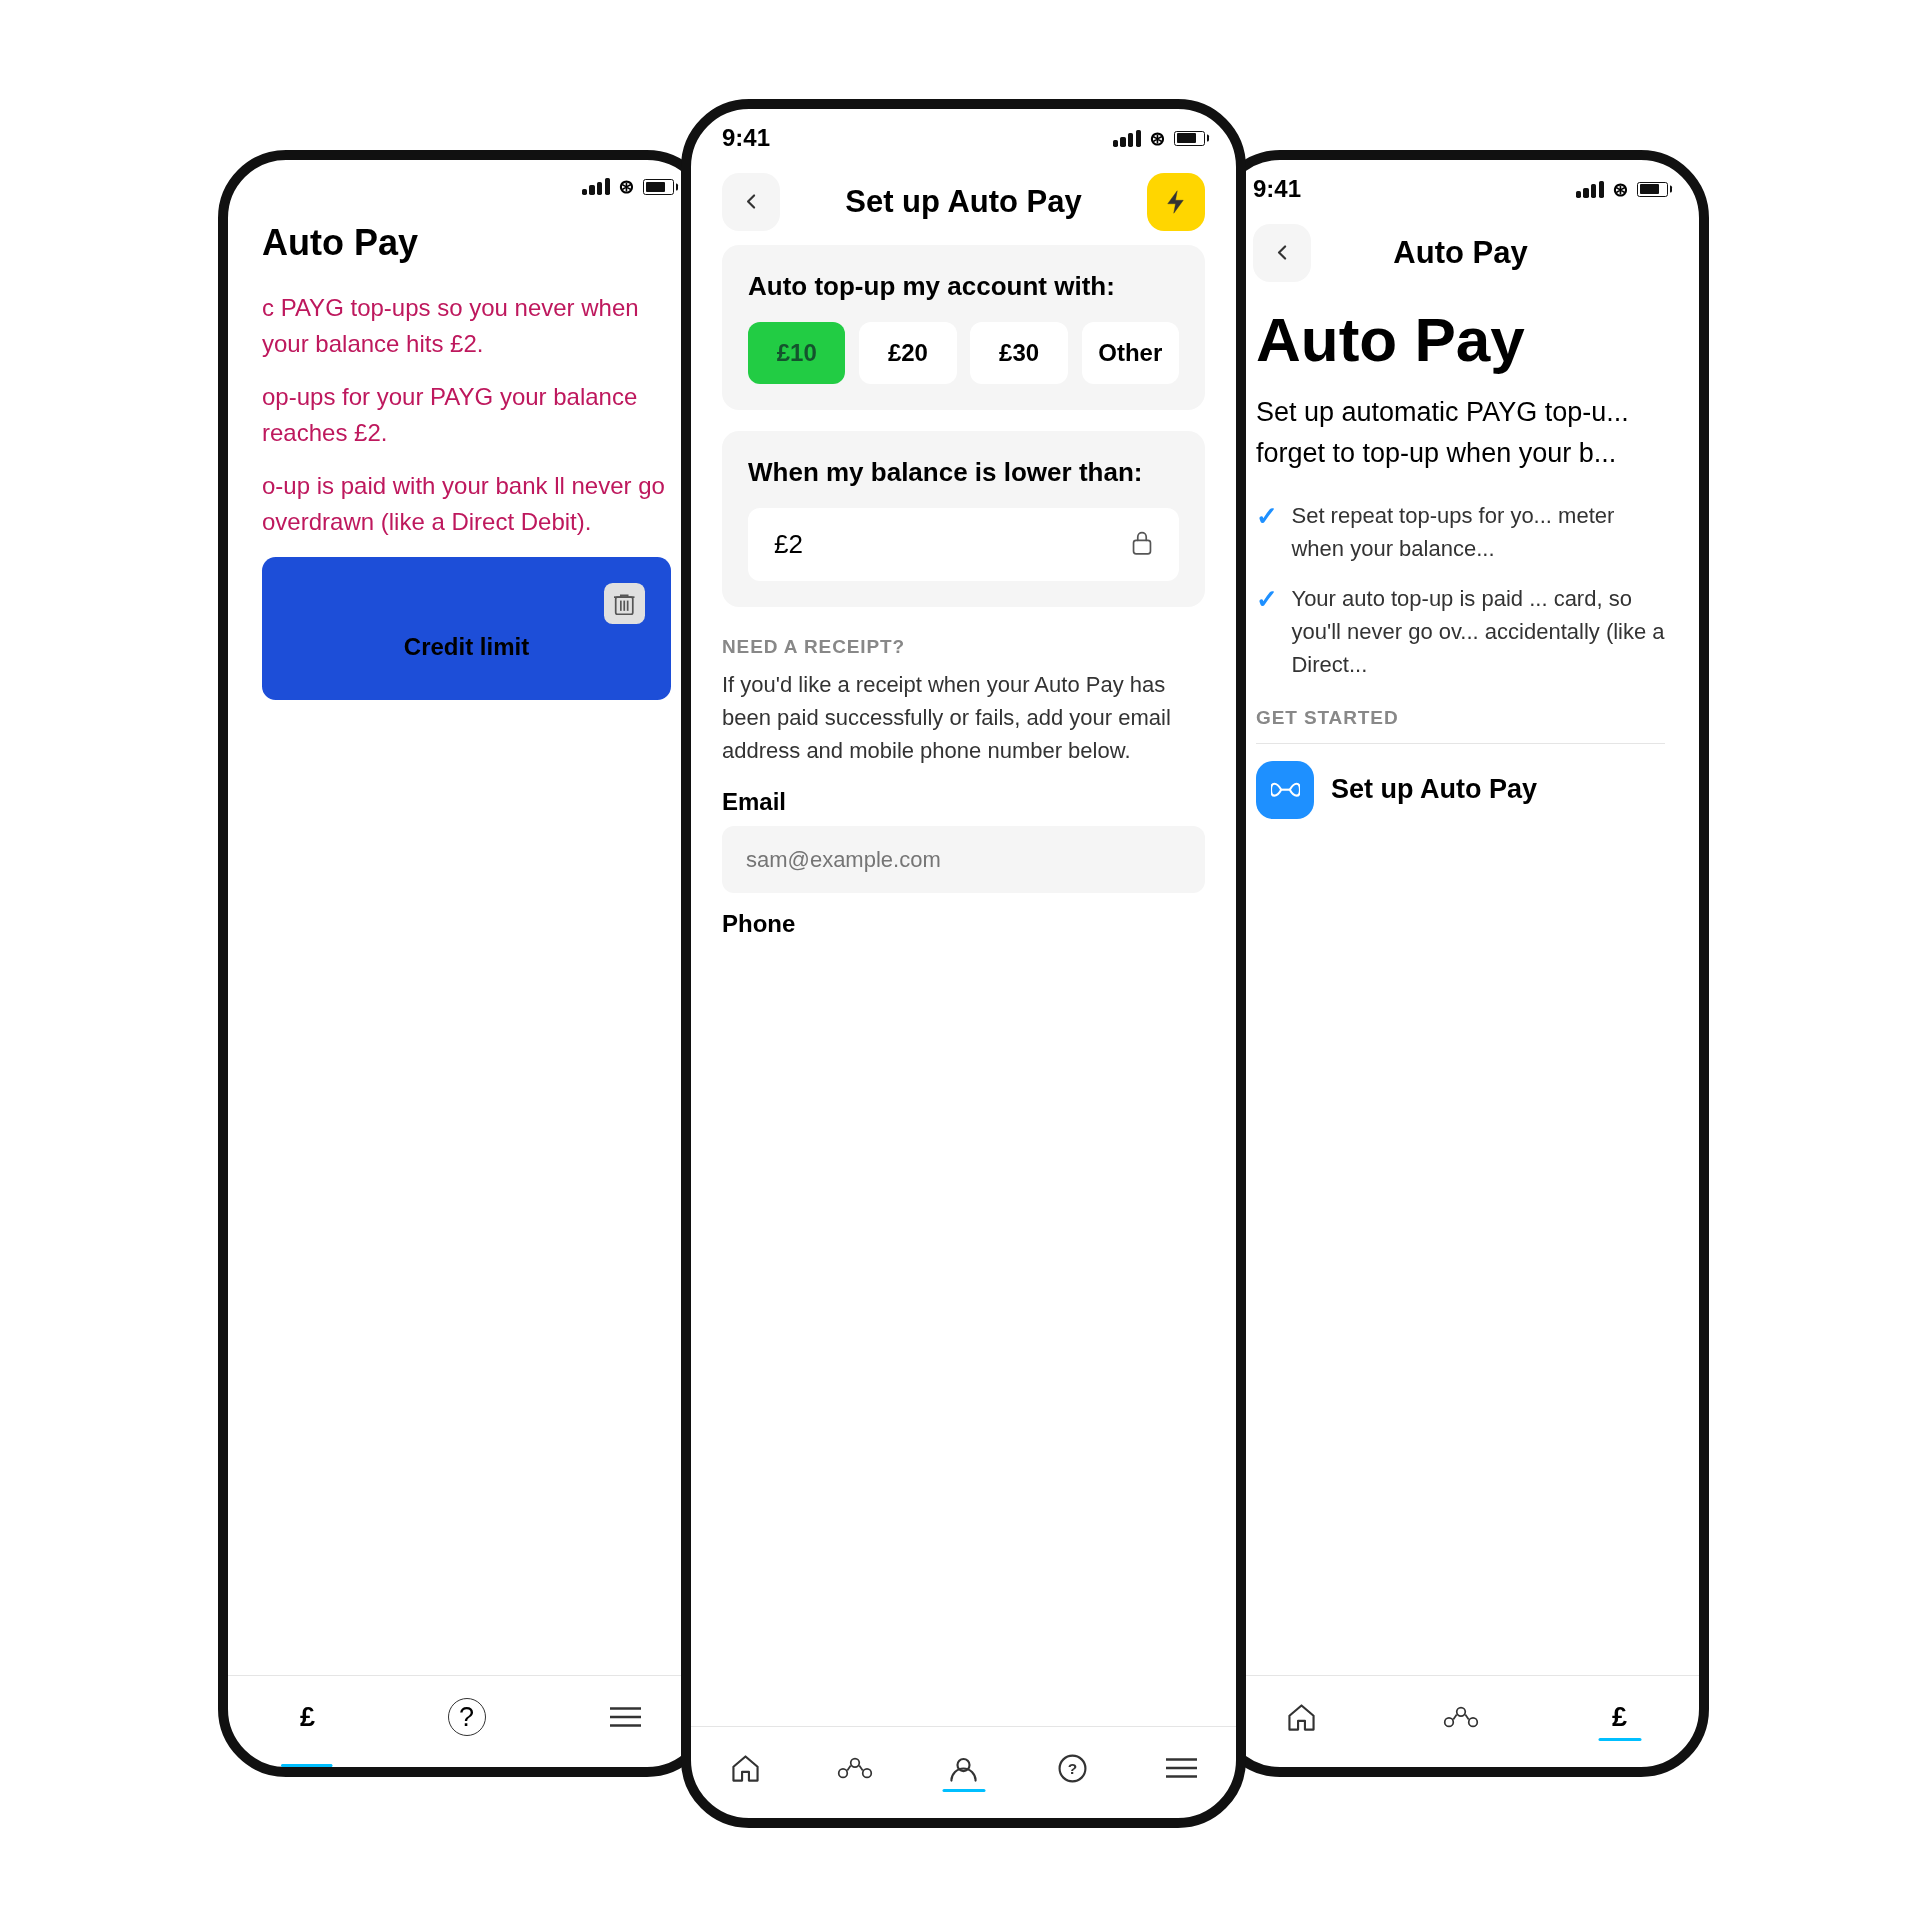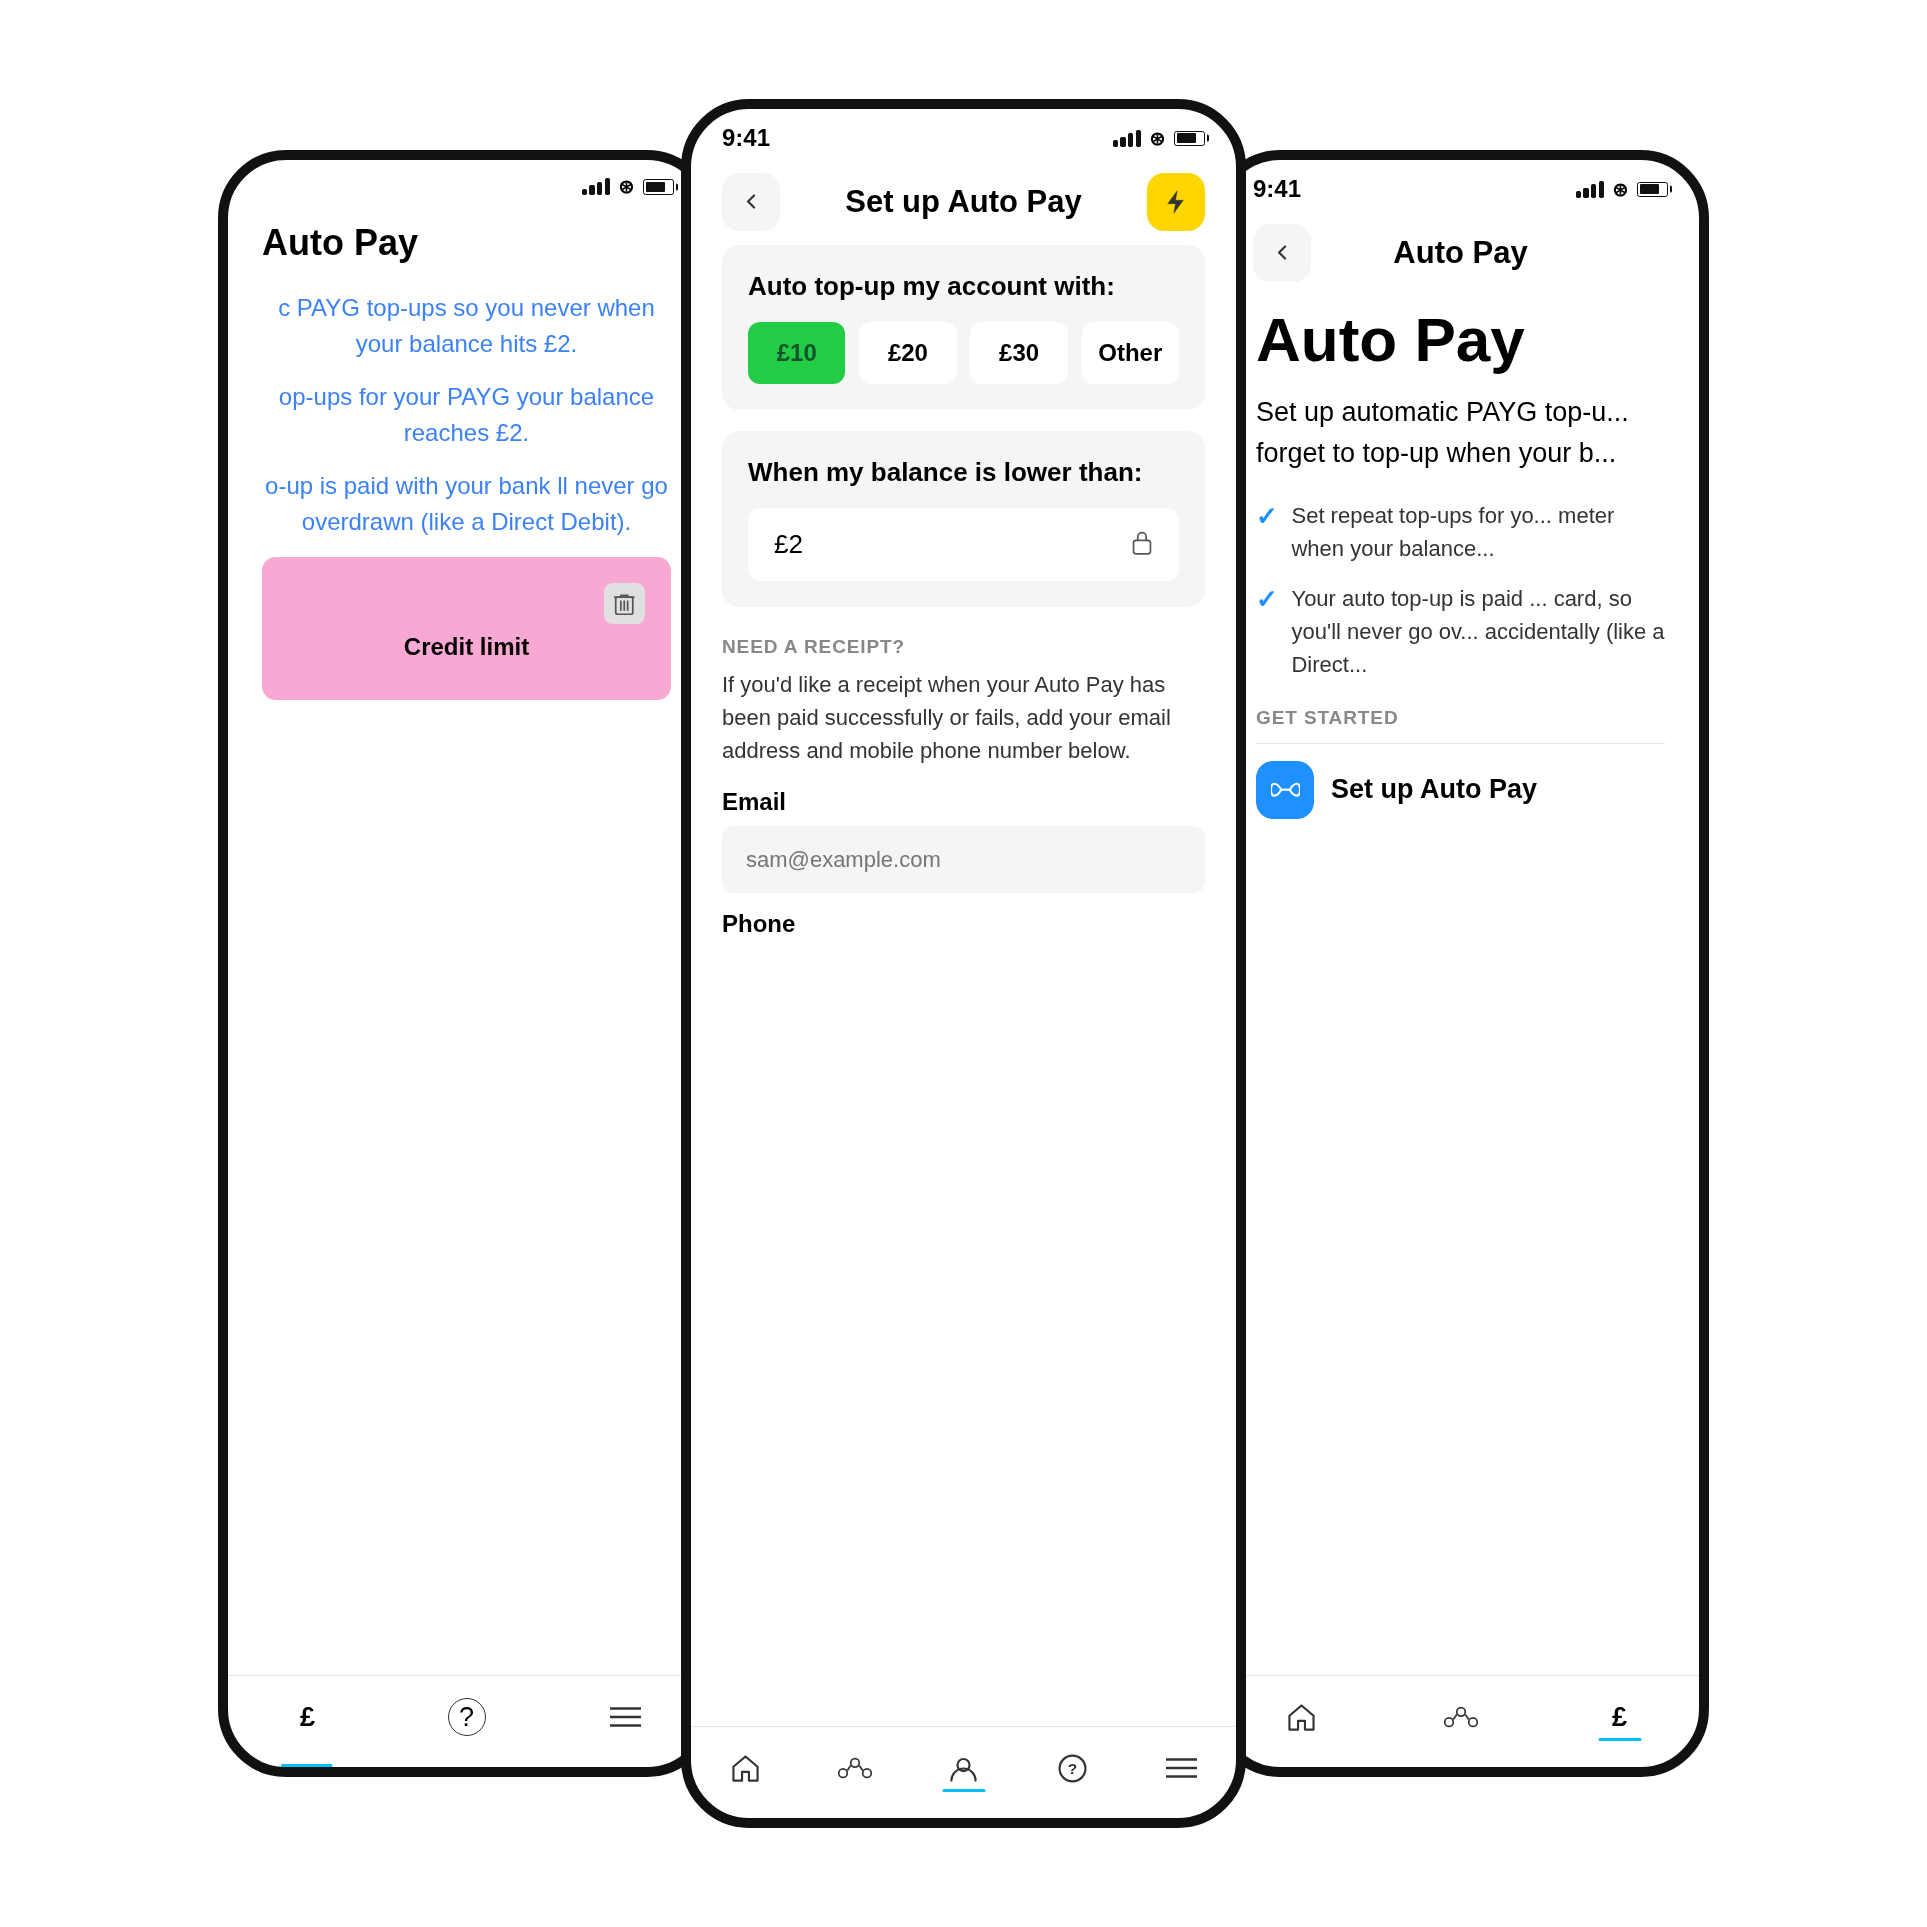--- a/index.html
+++ b/index.html
@@ -130,26 +130,25 @@
     .left-header {
       padding: 17px 0 26px;
     }
     .left-title {
       font-size: 36px;
       font-weight: 700;
     }
     .left-body-text {
       font-size: 24px;
       line-height: 1.5;
-      color: #3b82f6;
+      color: #be185d;
       margin-bottom: 17px;
-      text-align: center;
     }
     .credit-limit-box {
-      background: #f9a8d4;
+      background: #1d4ed8;
       border-radius: 13.7px;
       padding: 26px;
       margin-top: 17px;
     }
     .trash-icon-container {
       display: flex;
       justify-content: flex-end;
       margin-bottom: 8.6px;
     }
     .credit-limit-label {

